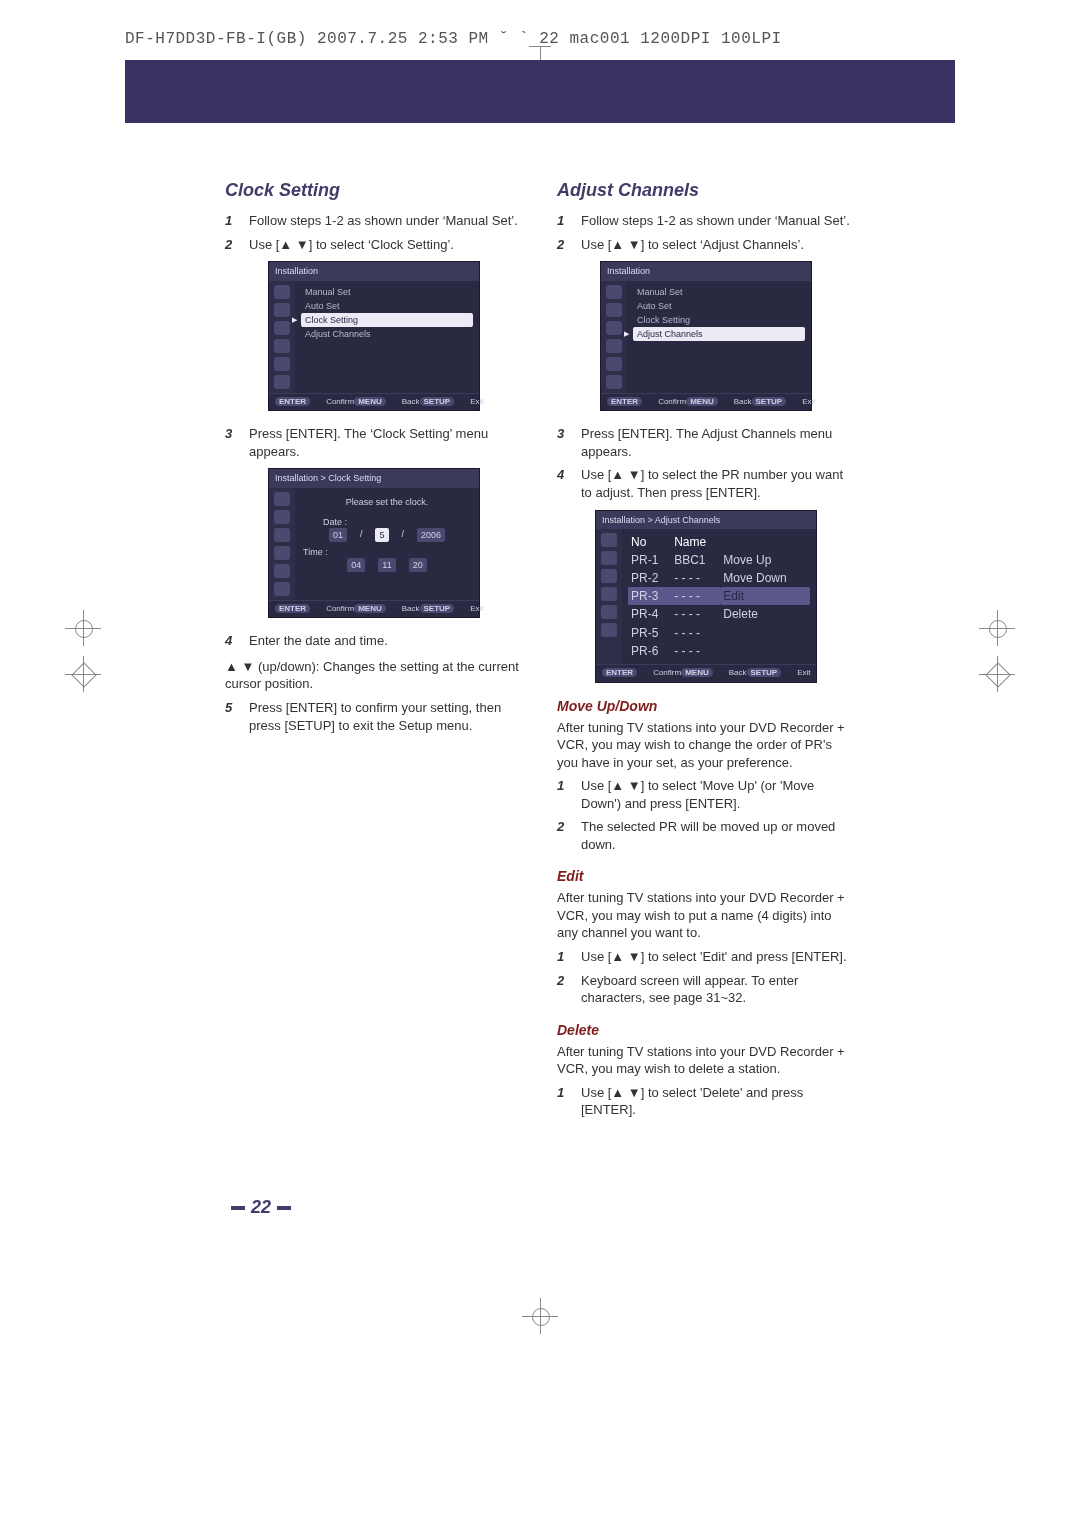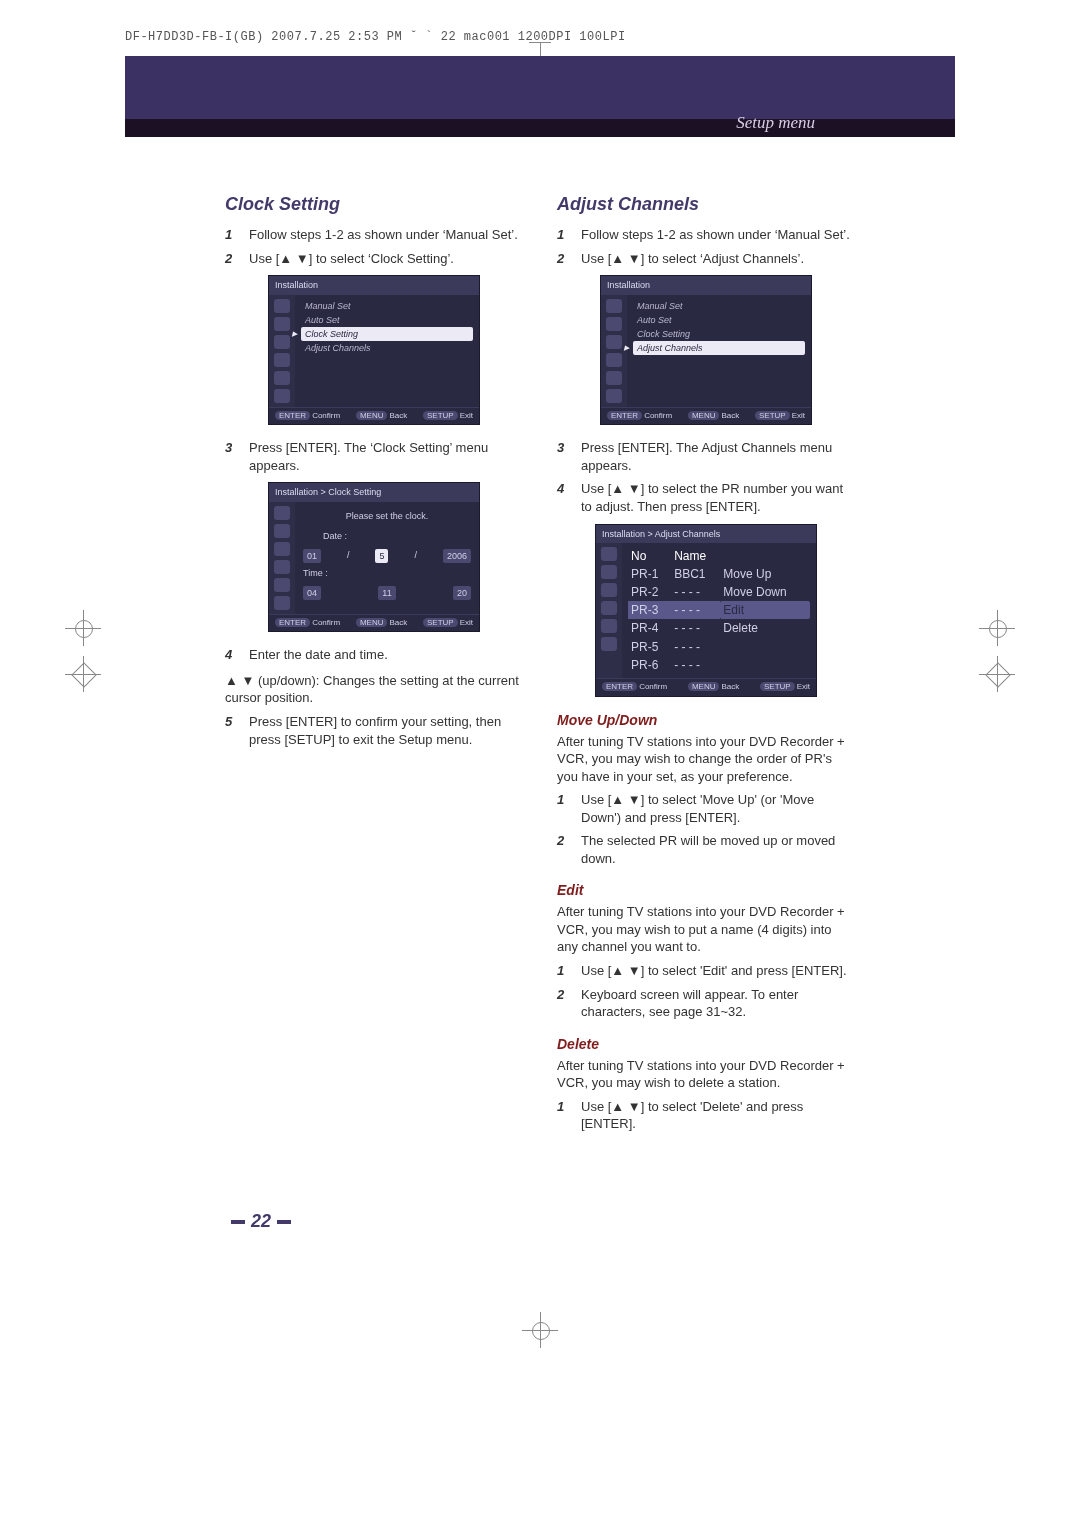--- a/index.html
+++ b/index.html
@@ -10,21 +10,21 @@
     color: #333;
     width: 1080px;
   }
   .page-frame {
     width: 830px;
     margin: 30px auto 0 auto;
     position: relative;
   }
   .header-line {
     font-family: "Courier New", monospace;
-    font-size: 12px;
+    font-size: 16px;
     color: #555;
     letter-spacing: 0.5px;
     margin-bottom: 0;
     position: relative;
   }
   .crop-top { text-align: center; margin-top: -2px; height: 14px; }
   .crop-mark {
     display: inline-block;
     width: 1px; height: 22px; background: #888;
     position: relative;
@@ -83,38 +83,38 @@
   }
   .osd .body { display: flex; }
   .osd .icons {
     width: 26px; background:#2f2e48;
     display:flex; flex-direction:column; align-items:center; gap:4px;
     padding: 4px 0;
   }
   .osd .icons span {
     width:16px; height:14px; background:#4b4970; border-radius:3px; display:block;
   }
-  .osd .menu { flex:1; padding: 4px 6px; font-style: italic; }
+  .osd .menu { flex:1; padding: 4px 6px; }
   .osd .menu div { padding:1px 4px; color:#b8b7d0;}
   .osd .menu .sel {
     background:#eceaf4; color:#2a2942; border-radius:2px; position:relative;
   }
   .osd .menu .sel::before {
     content:"▶"; position:absolute; left:-9px; color:#eceaf4; font-size:7px; top:2px;
   }
   .osd .footer {
     display:flex; justify-content:space-between; padding:3px 6px;
     font-size:8px; color:#cfcfe6;
     border-top:1px solid #3b3a5a;
   }
   .osd .footer span b{
-    background:#4b4970; border-radius:6px; padding:0 4px; font-weight:normal; margin-right:2px;
+    background:#4b4970; border-radius:6px; padding:0 4px; font-weight:bold; margin-right:16px;
   }
   .osd .bigpanel { flex:1; padding: 8px; text-align:center; color:#cfcfe6; font-size:9px;}
-  .osd .date-row { display:flex; gap:13px; justify-content:space-between; margin-top:7px;}
+  .osd .date-row { display:flex; gap:13px; justify-content:center; margin-top:0;}
   .osd .val { background:#4b4970; padding:1px 4px; border-radius:2px;}
   .osd .val.sel2 { background:#eceaf4; color:#2a2942;}
   .osd-ch { width: 220px; }
   .osd-ch table { width:100%; border-collapse: collapse; font-size:12px; color:#cfcfe6;}
   .osd-ch td { padding:1px 3px;}
   .osd-ch .hrow td { color:#fff;}
   .osd-ch .selrow td { background:#5a588a;}
   .osd-ch .actcell { background:#eceaf4; color:#2a2942; border-radius:2px;}
   .pgnum-bar {
     margin-top: 30px;
@@ -143,23 +143,20 @@
 </style>
 </head>
 <body>
 
 <div class="page-frame">
 
   <div class="header-line">DF-H7DD3D-FB-I(GB)  2007.7.25 2:53 PM  ˘ ` 22   mac001  1200DPI 100LPI</div>
   <div class="crop-top"><span class="crop-mark"></span></div>
 
   <div class="top-band"></div>
-  <div class="dark-band">
-    <span class="setup-menu-label">Setup menu</span>
-  </div>
 
   <div class="content">
 
     <div class="col">
       <h3 class="section">Clock Setting</h3>
       <ol class="steps">
         <li>
             <span class="num">1</span>
             <span>Follow steps 1-2 as shown under ‘Manual Set’.</span>
           </li>

